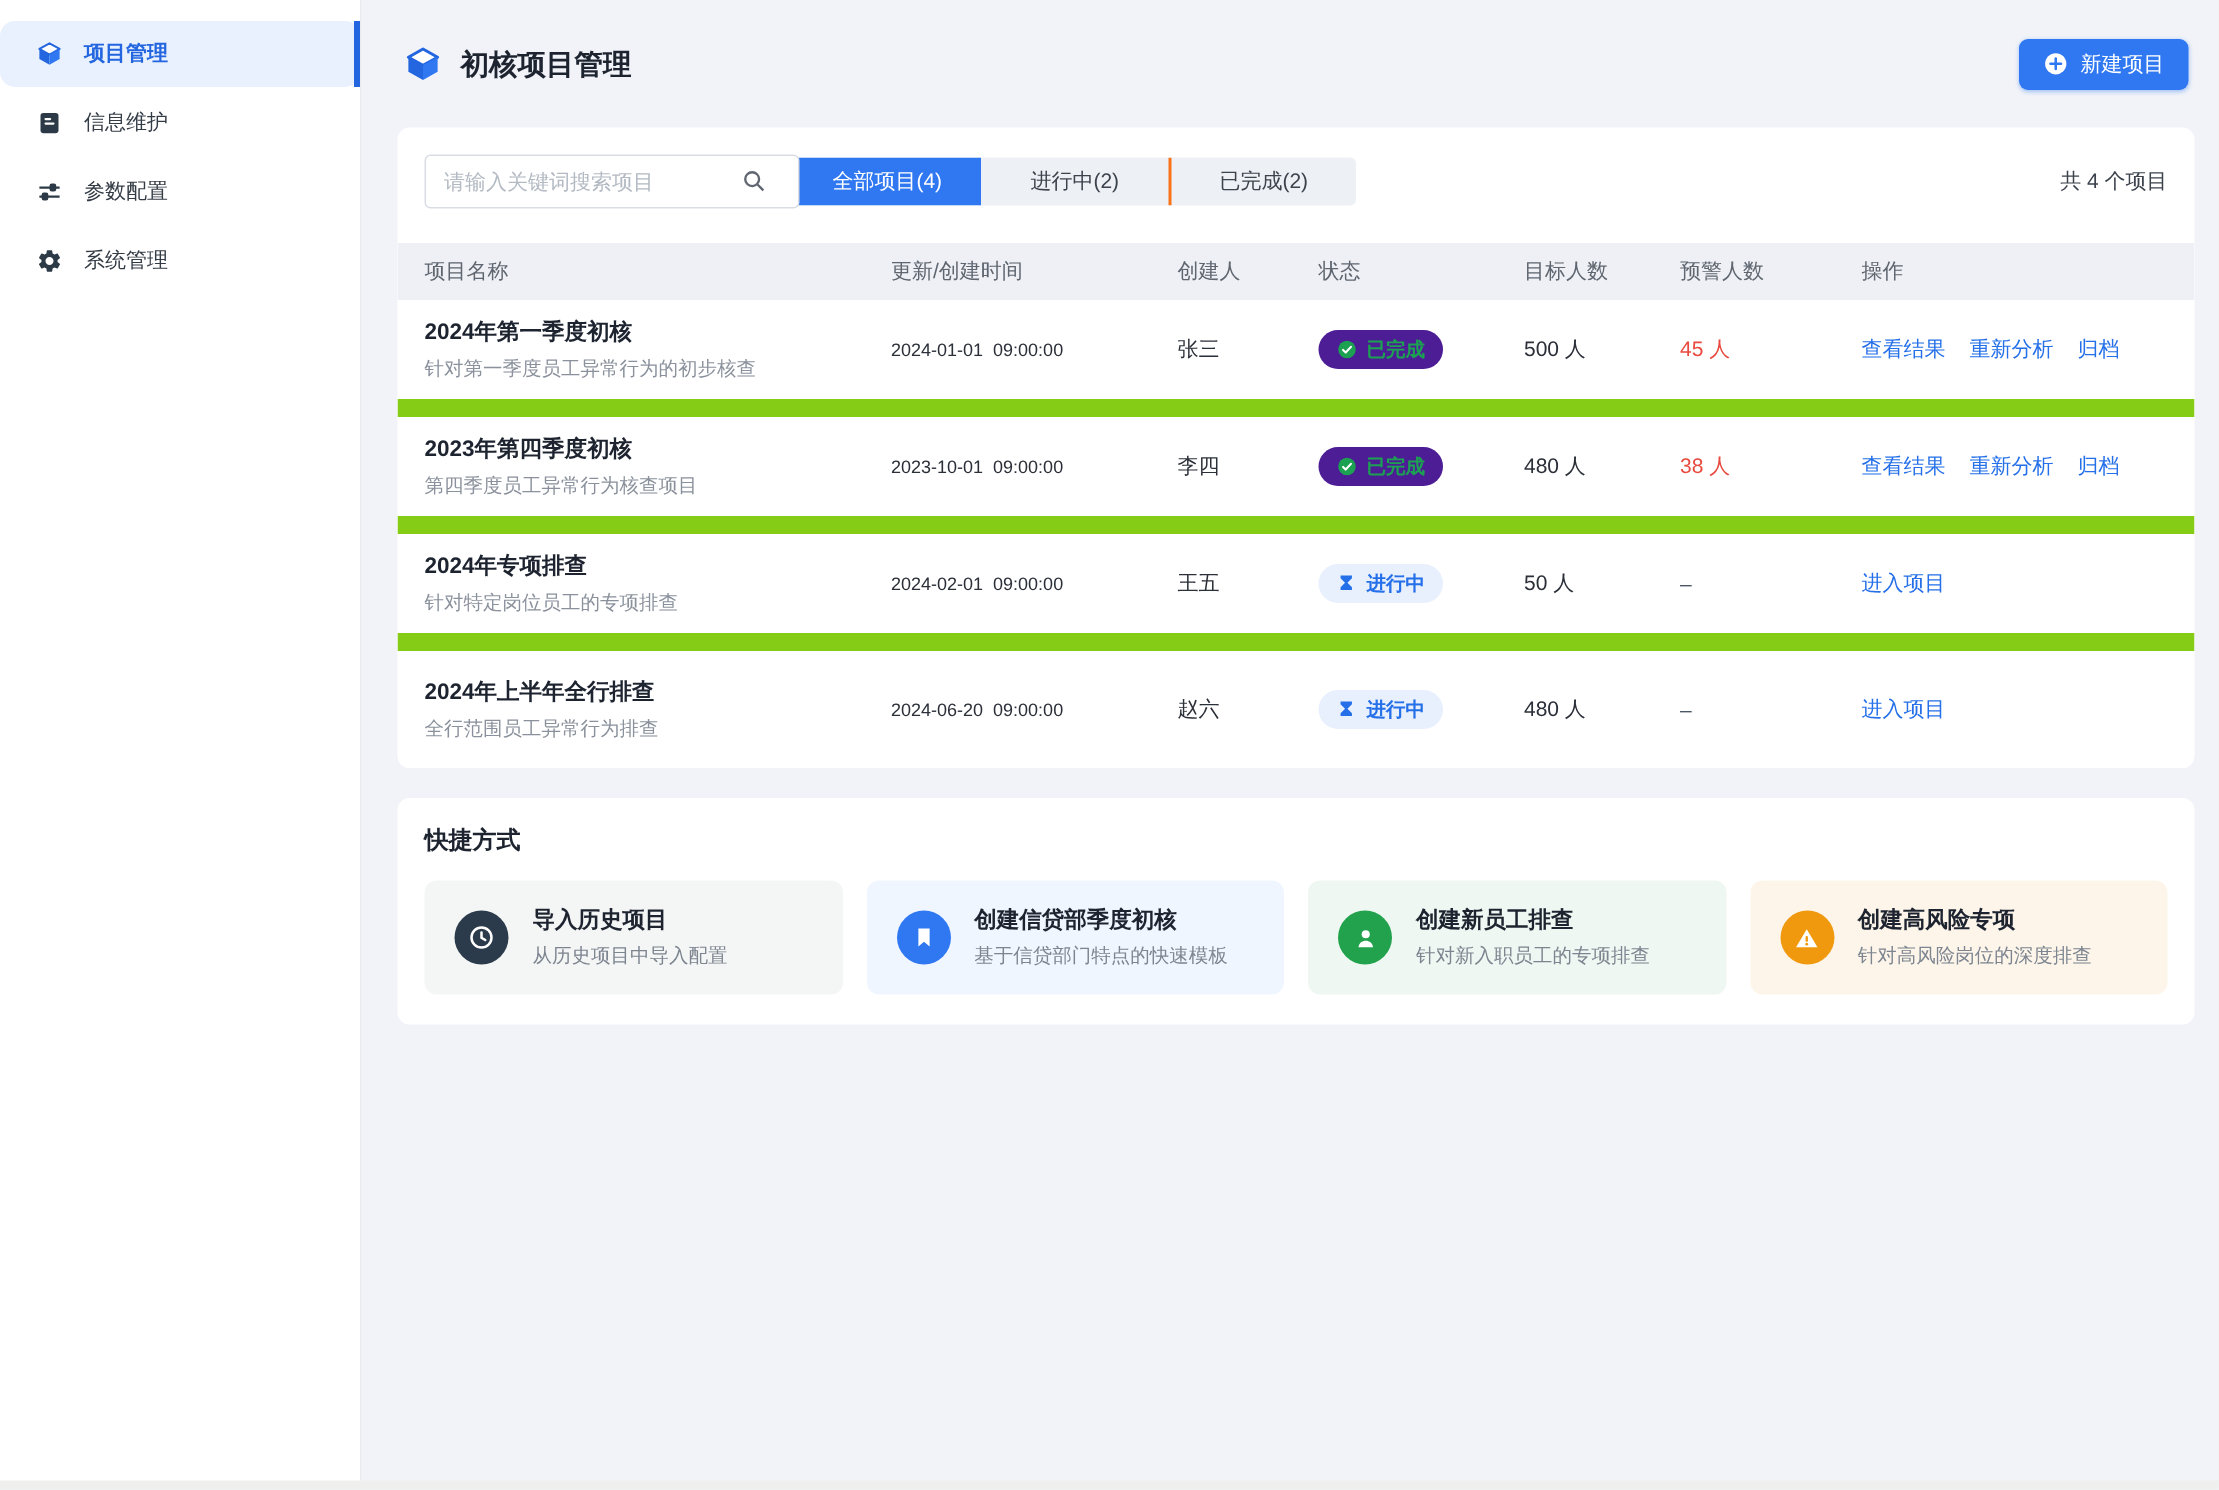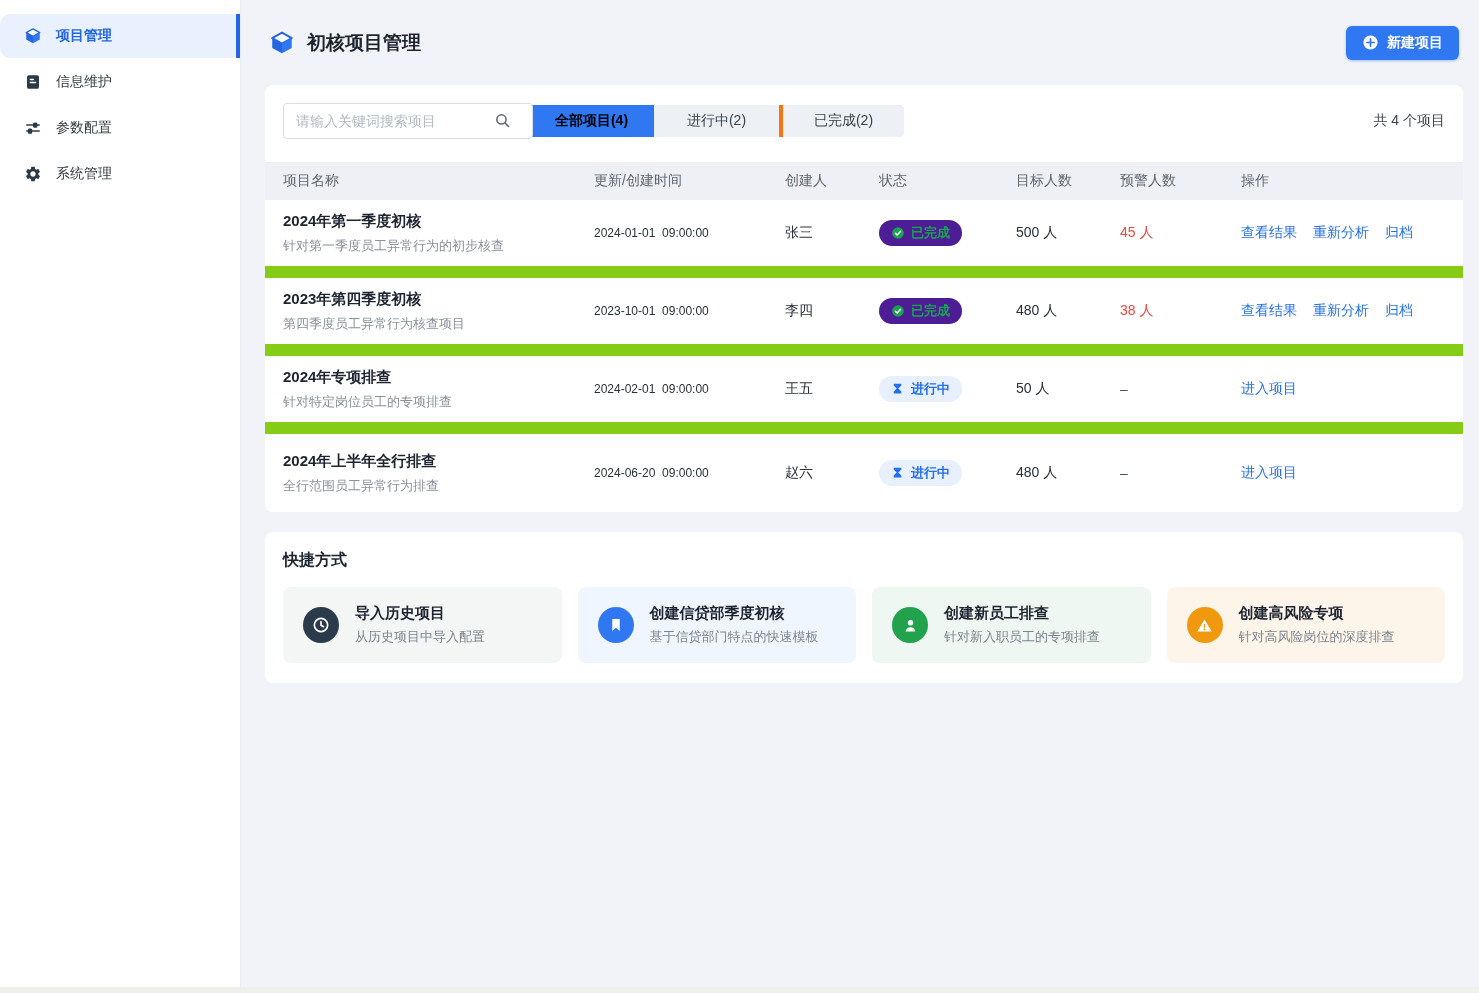--- a/index.html
+++ b/index.html
@@ -34,21 +34,21 @@
 
   .page-header {
     height:85px; display:flex; align-items:center;
     padding:0 20px 0 28px;
   }
   .page-title-wrap { display:flex; align-items:center; gap:12px; }
   .page-title { font-size:19px; font-weight:bold; color:#1d2430; }
   .btn-primary {
     margin-left:auto; background:#2f78f2; color:#fff; border:none;
     height:34px; padding:0 16px; border-radius:6px; font-size:14px;
-    font-weight:bold; display:inline-flex; align-items:center; gap:8px;
+    font-weight:normal; display:inline-flex; align-items:center; gap:8px;
     cursor:pointer; box-shadow:0 1px 3px rgba(47,120,242,.4);
   }
 
   .card {
     background:#fff; border-radius:8px; margin:0 16px 0 24px;
     overflow:hidden;
   }
   .table-card { padding-top:18px; }
 
   
@@ -59,22 +59,22 @@
     padding:0 34px 0 12px; font-size:14px; color:#333; outline:none;
     font-family:inherit;
   }
   .search-box input::placeholder { color:#b3bac3; }
   .search-box .search-ic { position:absolute; right:10px; top:9px; width:17px; height:17px; cursor:pointer; }
   .tabs { display:flex; margin-left:8px; background:#edf0f4; border-radius:4px; overflow:hidden; height:32px; }
   .tab {
     width:125px; height:32px; display:flex; align-items:center; justify-content:center;
     font-size:14px; color:#3c434d; cursor:pointer; background:transparent;
   }
-  .tab + .tab { border-left:4px solid #f97316; }
-  .tab.active { background:#2f78f2; color:#000000; font-weight:bold; border-left:none; }
+  .tab + .tab { border-left:2px solid #f97316; }
+  .tab.active { background:#2f78f2; color:#ffffff; font-weight:normal; border-left:none; }
   .tab.active + .tab { border-left:none; }
   .total-count { margin-left:auto; font-size:14px; color:#3c434d; }
 
   
   .tgrid {
     display:grid;
     grid-template-columns:311px 191px 94px 137px 104px 121px 1fr;
     align-items:center; padding:0 18px;
   }
   .thead {

